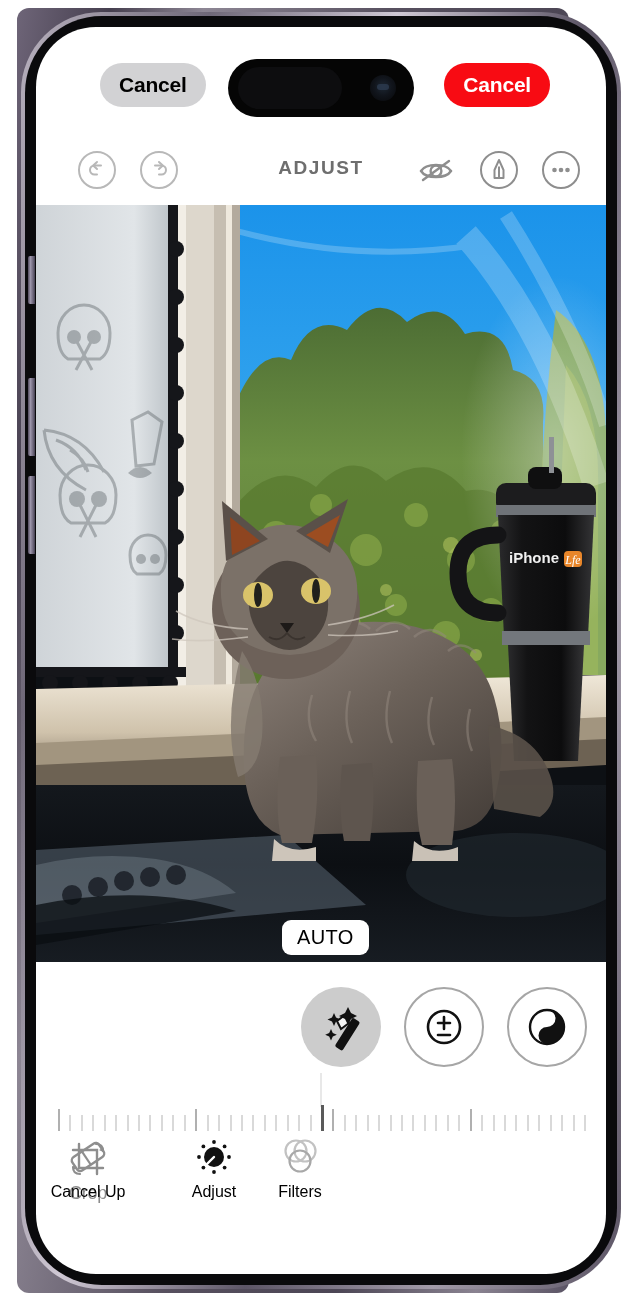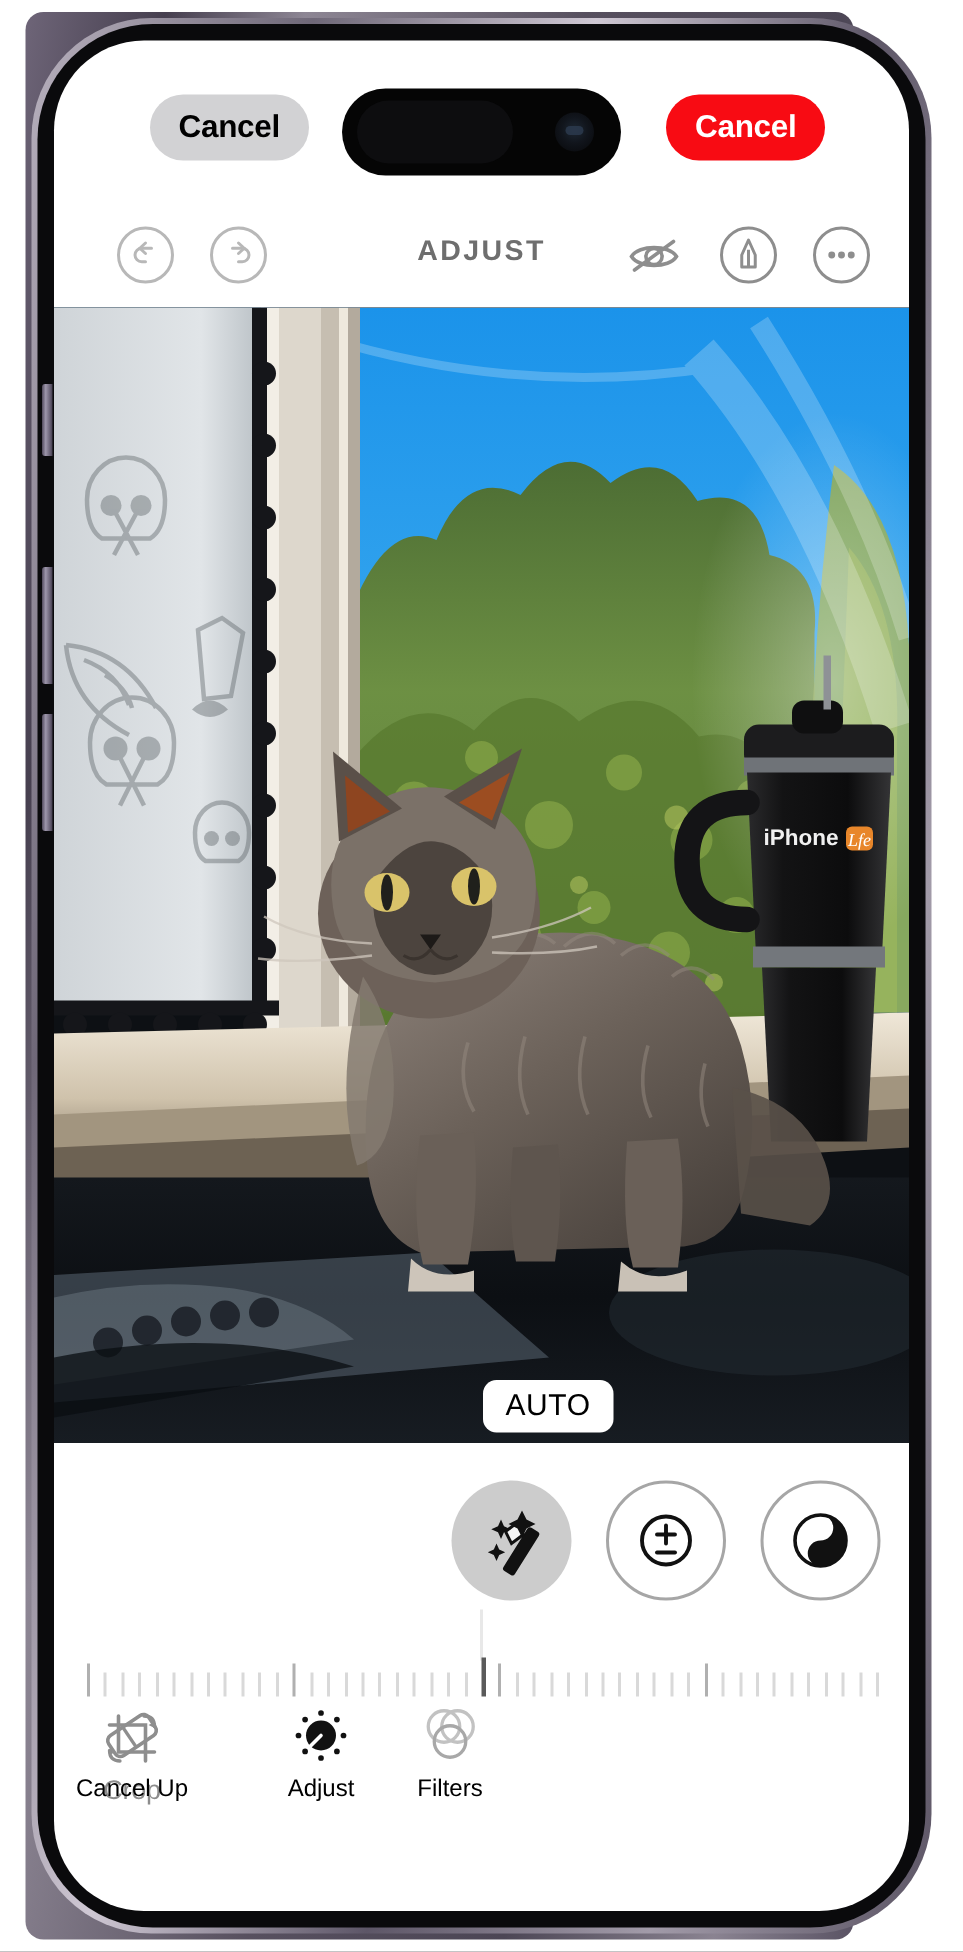--- a/index.html
+++ b/index.html
@@ -181,21 +181,20 @@
     position: absolute;
     left: 246px;
     top: 715px;
     padding: 6px 15px;
     background: #ffffff;
     border-radius: 9px;
     color: #000000;
     font-size: 20px;
     letter-spacing: 0.4px;
     font-family: "Liberation Sans", sans-serif;
-    margin-left: 40px;
   }
 
   
   #adjust-tools {
     position: absolute;
     left: 0; top: 956px;
     width: 570px; height: 94px;
   }
   .tool-circle {
     position: absolute;

